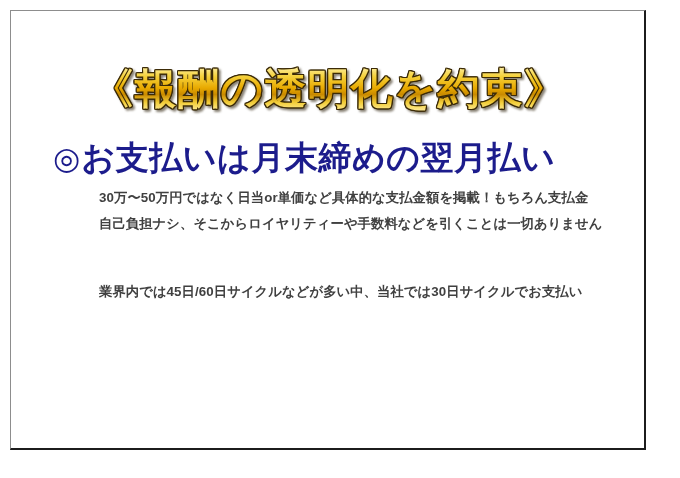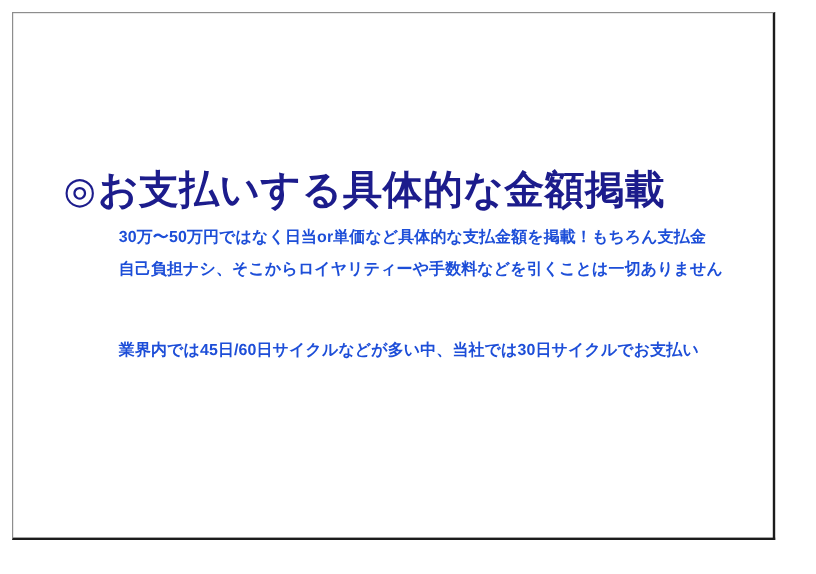--- a/index.html
+++ b/index.html
@@ -92,44 +92,45 @@
 
   .h1 { top: 128px; }
   .h2 { top: 224px; }
   .h3 { top: 301px; }
 
   
   .body-copy {
     position: absolute;
     left: 88px;
     width: 540px;
-    color: #1d4ed8;
+    color: #404040;
     font-weight: bold;
     font-size: 13.3px;
     line-height: 26px;
     letter-spacing: 0.1px;
     white-space: nowrap;
   }
   .b1 { top: 174px; }
   .b2 { top: 268px; }
   .b3 { top: 347px; }
 
   .body-copy .line { display: block; }
 </style>
 </head>
 <body>
 
 <div id="slide">
 
   <div id="frame">
     <div id="content">
 
+      <div class="title">《報酬の透明化を約束》</div>
 
       <div class="heading h1">
-        <span class="mark">◎</span><span>お支払いする具体的な金額掲載</span>
+        <span class="mark">◎</span><span>お支払いは月末締めの翌月払い</span>
       </div>
       <div class="body-copy b1">
         <span class="line">30万〜50万円ではなく日当or単価など具体的な支払金額を掲載！もちろん支払金</span>
         <span class="line">自己負担ナシ、そこからロイヤリティーや手数料などを引くことは一切ありません</span>
       </div>
 
       <div class="body-copy b2">
         <span class="line">業界内では45日/60日サイクルなどが多い中、当社では30日サイクルでお支払い</span>
       </div>
 

